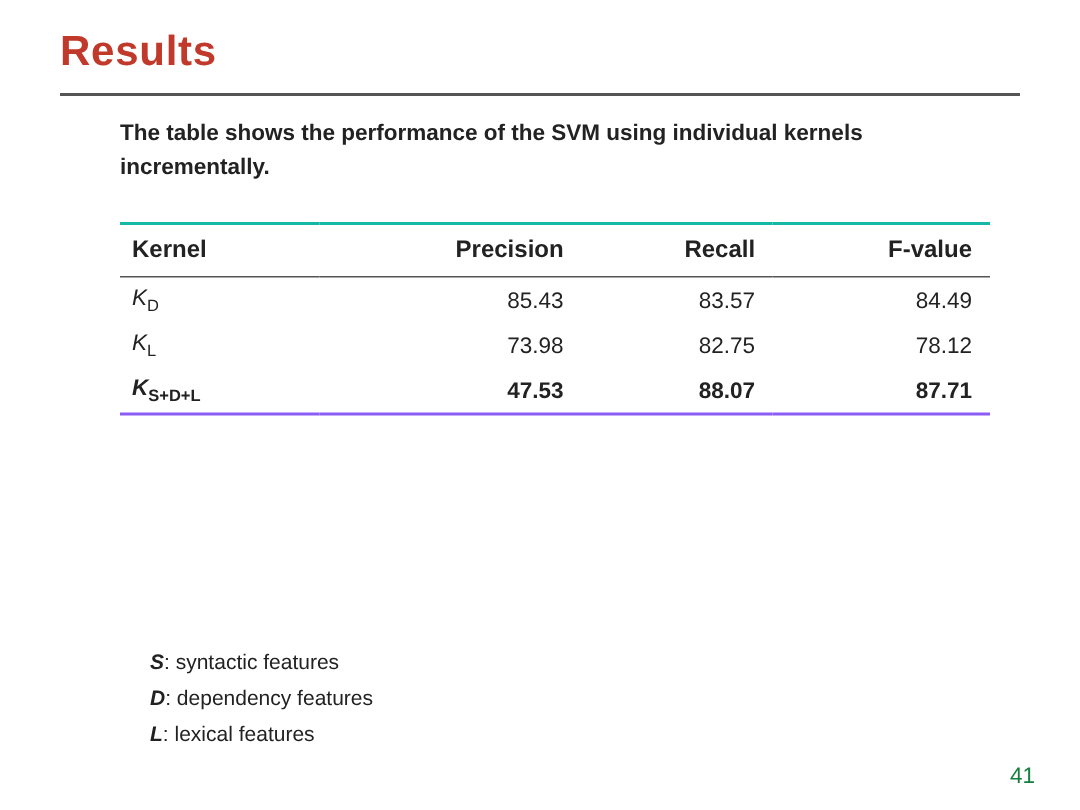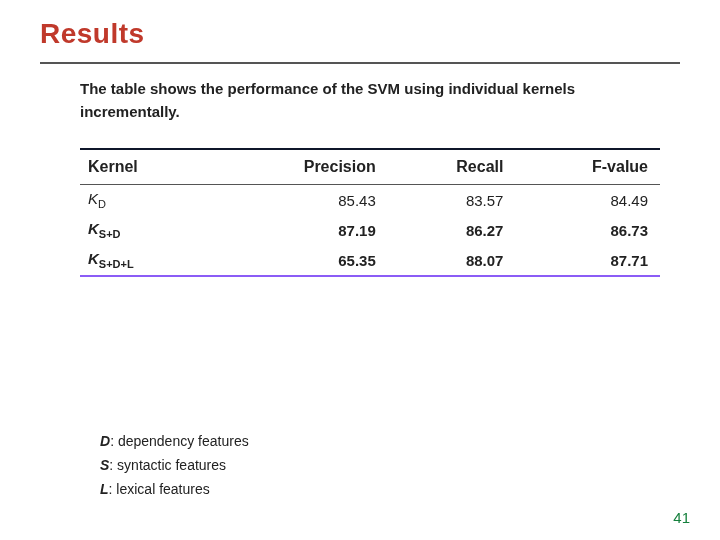--- a/index.html
+++ b/index.html
@@ -48,21 +48,21 @@
       left: 80px;
       right: 60px;
     }
 
     table {
       width: 100%;
       border-collapse: collapse;
     }
 
     thead tr {
-      border-top: 2px solid #0f172a;
+      border-top: 2px solid #14b8a6;
       border-bottom: 1.5px solid #555;
     }
 
     thead th {
       padding: 8px 12px 8px 8px;
       font-size: 16px;
       font-weight: bold;
       color: #222;
       text-align: left;
     }
@@ -147,35 +147,35 @@
         <th>F-value</th>
       </tr>
     </thead>
     <tbody id="table-body">
         <tr>
           <td><span class="kernel-label">K</span><sub class="kernel-sub">D</sub></td>
           <td>85.43</td>
           <td>83.57</td>
           <td>84.49</td>
         </tr>
-        <tr class="bold-row">
-          <td><span class="kernel-label">K</span><sub class="kernel-sub">S+D</sub></td>
-          <td>87.19</td>
-          <td>86.27</td>
-          <td>86.73</td>
+        <tr>
+          <td><span class="kernel-label">K</span><sub class="kernel-sub">L</sub></td>
+          <td>73.98</td>
+          <td>82.75</td>
+          <td>78.12</td>
         </tr>
         <tr class="bold-row">
           <td><span class="kernel-label">K</span><sub class="kernel-sub">S+D+L</sub></td>
-          <td>65.35</td>
+          <td>47.53</td>
           <td>88.07</td>
           <td>87.71</td>
         </tr>
       </tbody>
   </table>
 </div>
 
 <div class="legend" id="legend-container">
-<div><span class="italic">D</span>: dependency features</div>
-    <div><span class="italic">S</span>: syntactic features</div>
+<div><span class="italic">S</span>: syntactic features</div>
+    <div><span class="italic">D</span>: dependency features</div>
     <div><span class="italic">L</span>: lexical features</div>
   </div>
 
 <span class="slide-number">41</span>
 
 </body></html>

